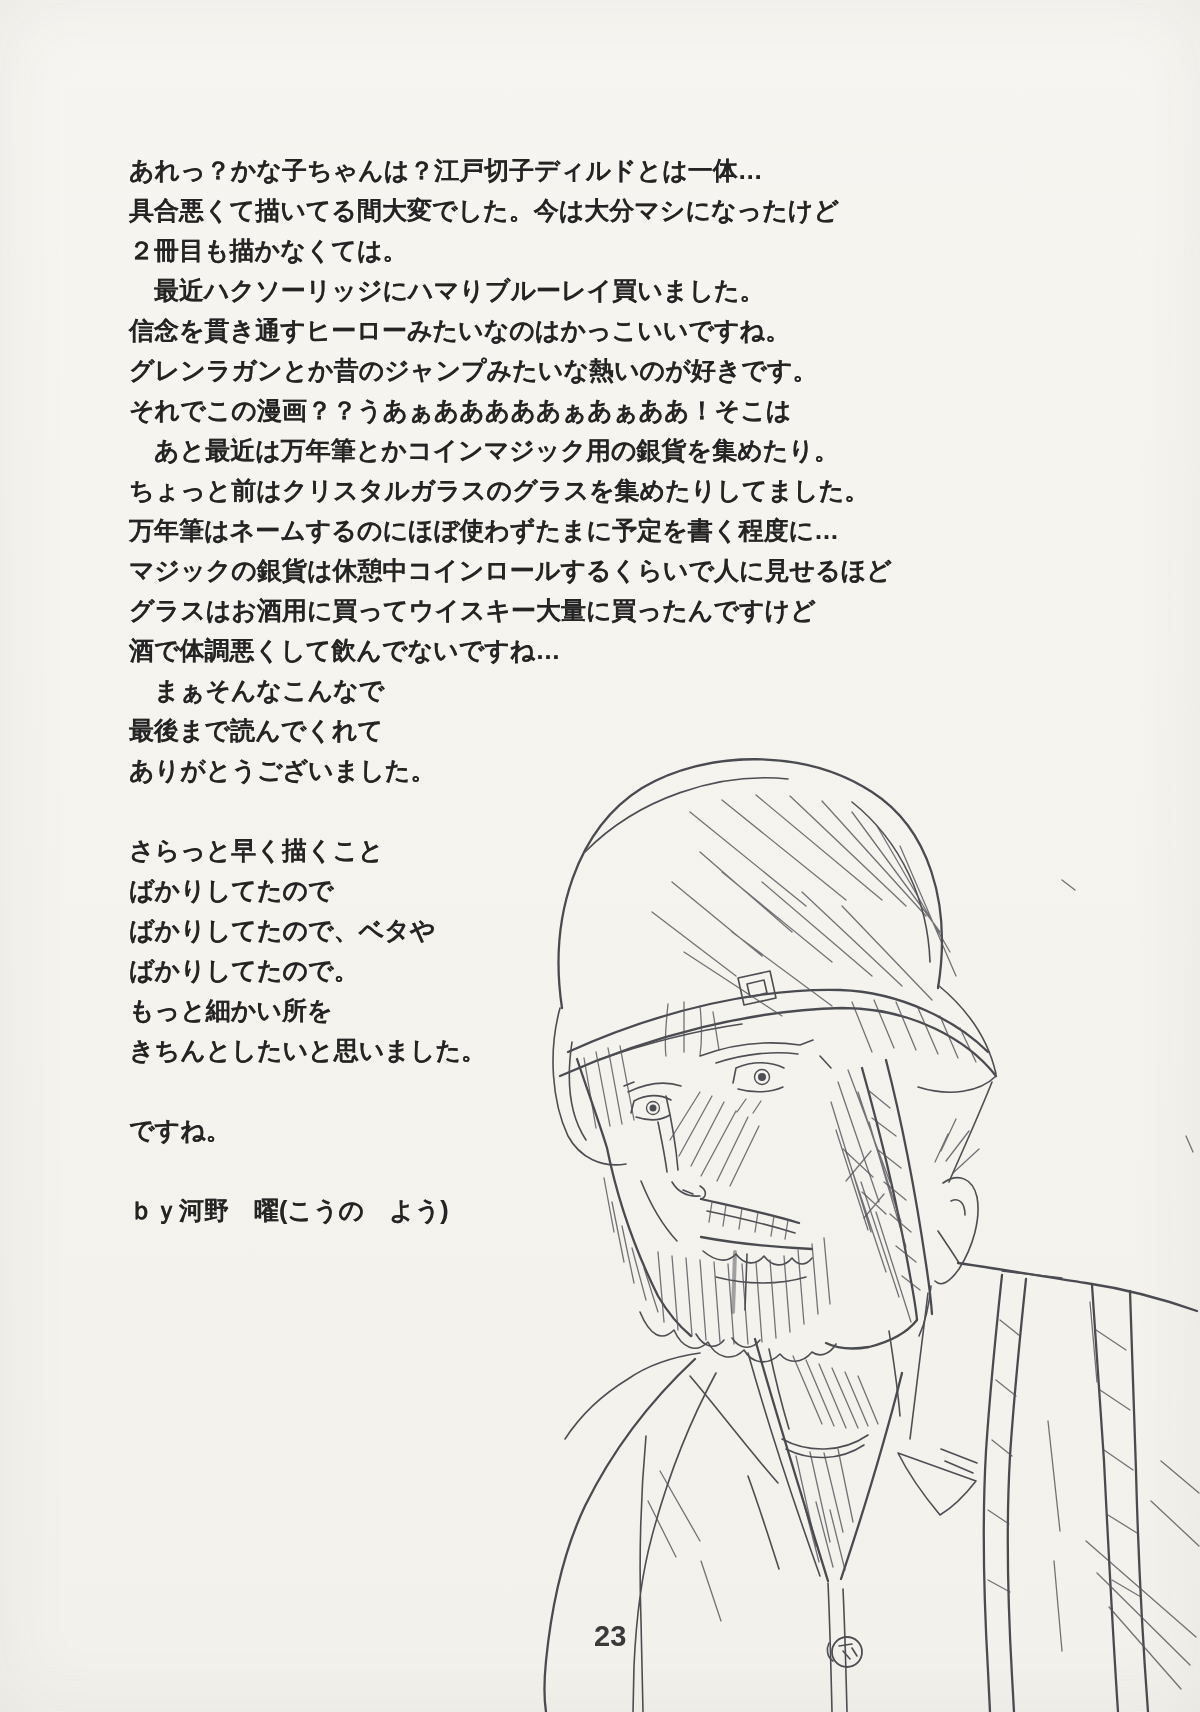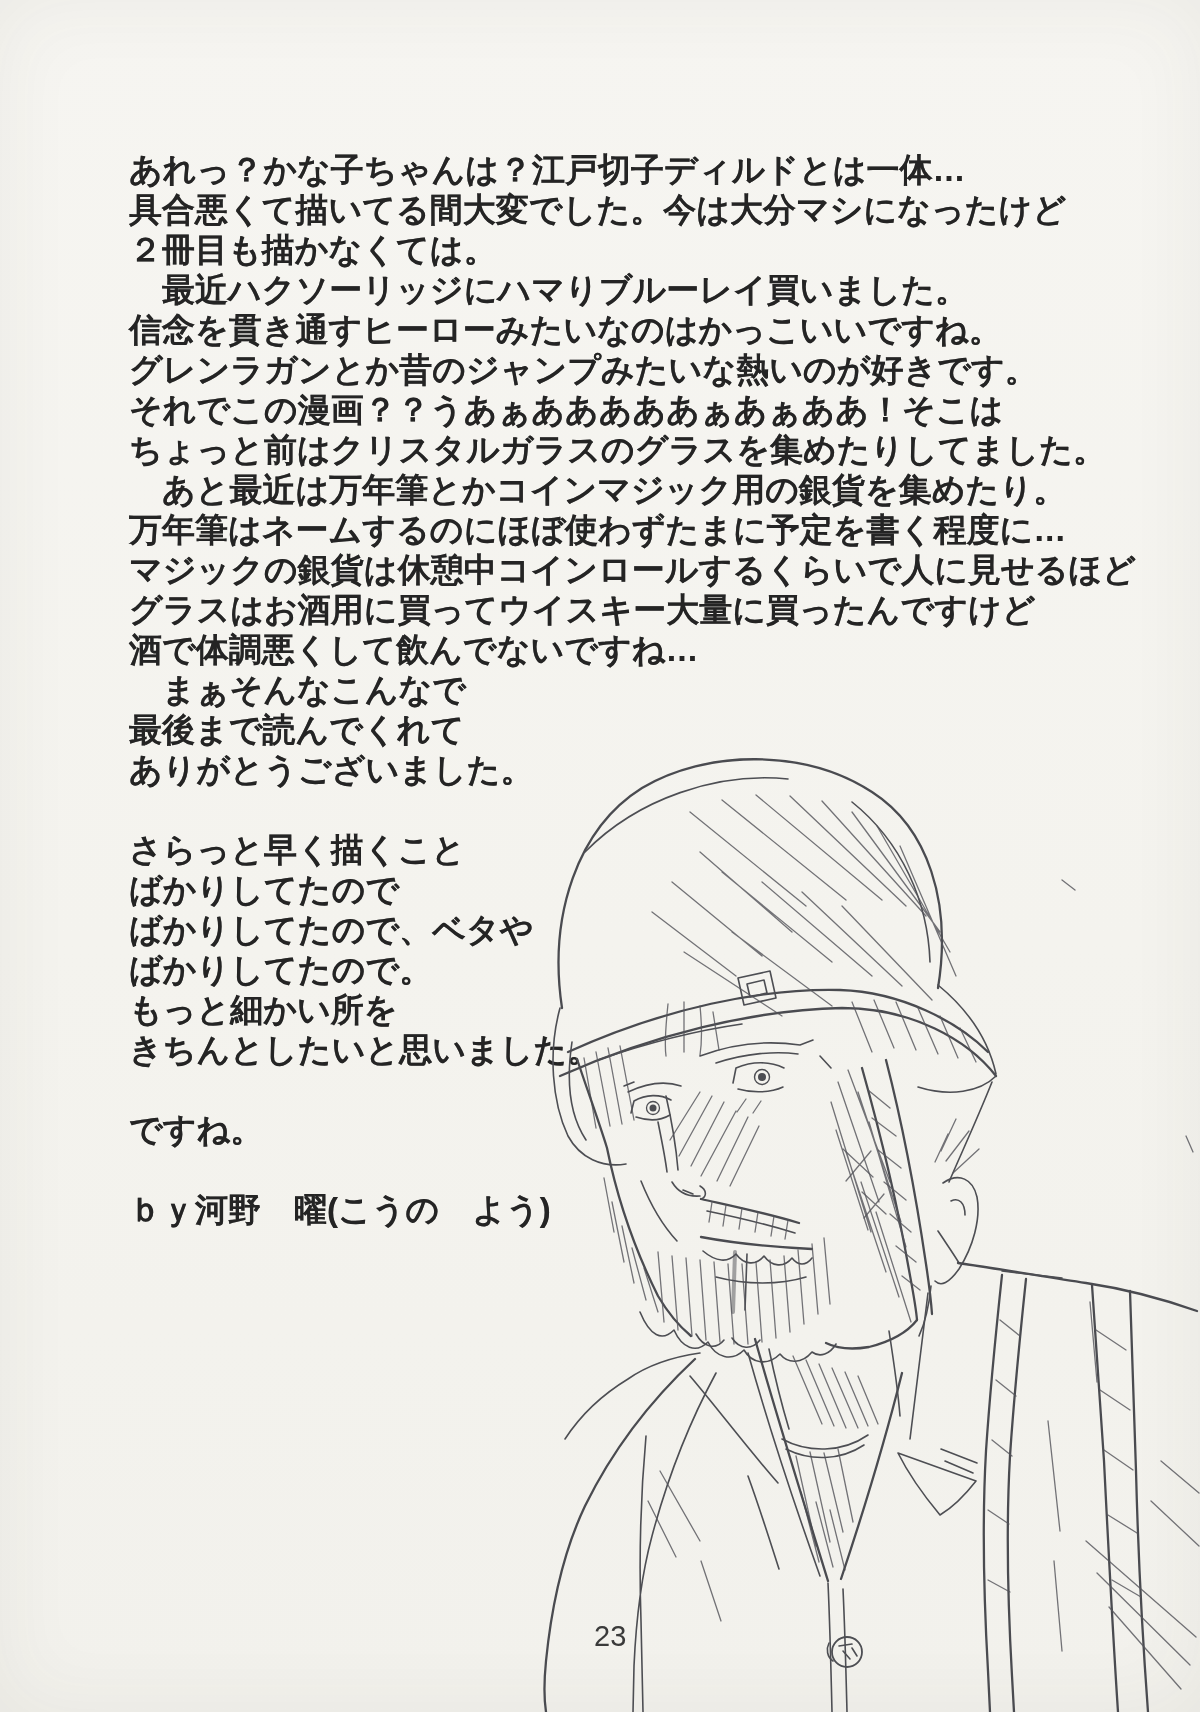--- a/index.html
+++ b/index.html
@@ -4,49 +4,49 @@
 <style>
   html,body{margin:0;padding:0;}
   body{
     width:1200px;height:1712px;position:relative;overflow:hidden;
     background:linear-gradient(180deg,#f6f5f1 0%,#f4f3ee 55%,#f2f1ec 100%);
     font-family:"Liberation Sans","DejaVu Sans",sans-serif;
   }
   .vignette{position:absolute;inset:0;box-shadow:inset 0 0 80px rgba(60,60,55,.06);pointer-events:none;}
   .text-block{
     position:absolute;left:129px;top:150px;width:1060px;
-    font-size:33px;font-weight:700;color:#242424;letter-spacing:0;
+    font-size:25px;font-weight:700;color:#242424;letter-spacing:0;
     text-shadow:0 0 .5px rgba(40,40,40,.55);
   }
   .line{height:40px;line-height:40px;white-space:pre;}
   .page-number{
     position:absolute;left:594px;top:1620px;width:60px;text-align:left;
-    font-size:29px;font-weight:400;color:#3a3a3a;font-family:"Liberation Sans",sans-serif;
+    font-size:29px;font-weight:700;color:#3a3a3a;font-family:"Liberation Sans",sans-serif;
   }
   svg.sketch{position:absolute;left:0;top:0;pointer-events:none;}
   svg.sketch path{fill:none;stroke-linecap:round;stroke-linejoin:round;}
   .g1{stroke:#4a4b50;stroke-width:2.3;}
   .g2{stroke:#4d4e53;stroke-width:1.6;}
   .g3{stroke:#55565c;stroke-width:1.3;opacity:.82;}
 </style>
 </head>
 <body>
 
 <div class="vignette"></div>
 
 <div class="text-block">
     <div class="line">あれっ？かな子ちゃんは？江戸切子ディルドとは一体…</div>
     <div class="line">具合悪くて描いてる間大変でした。今は大分マシになったけど</div>
     <div class="line">２冊目も描かなくては。</div>
     <div class="line">　最近ハクソーリッジにハマりブルーレイ買いました。</div>
     <div class="line">信念を貫き通すヒーローみたいなのはかっこいいですね。</div>
     <div class="line">グレンラガンとか昔のジャンプみたいな熱いのが好きです。</div>
     <div class="line">それでこの漫画？？うあぁあああああぁあぁああ！そこは</div>
+    <div class="line">　あと最近は万年筆とかコインマジック用の銀貨を集めたり。</div>
     <div class="line">ちょっと前はクリスタルガラスのグラスを集めたりしてました。</div>
-    <div class="line">　あと最近は万年筆とかコインマジック用の銀貨を集めたり。</div>
     <div class="line">万年筆はネームするのにほぼ使わずたまに予定を書く程度に…</div>
     <div class="line">マジックの銀貨は休憩中コインロールするくらいで人に見せるほど</div>
     <div class="line">グラスはお酒用に買ってウイスキー大量に買ったんですけど</div>
     <div class="line">酒で体調悪くして飲んでないですね…</div>
     <div class="line">　まぁそんなこんなで</div>
     <div class="line">最後まで読んでくれて</div>
     <div class="line">ありがとうございました。</div>
     <div class="line"></div>
     <div class="line">さらっと早く描くこと</div>
     <div class="line">ばかりしてたので</div>

